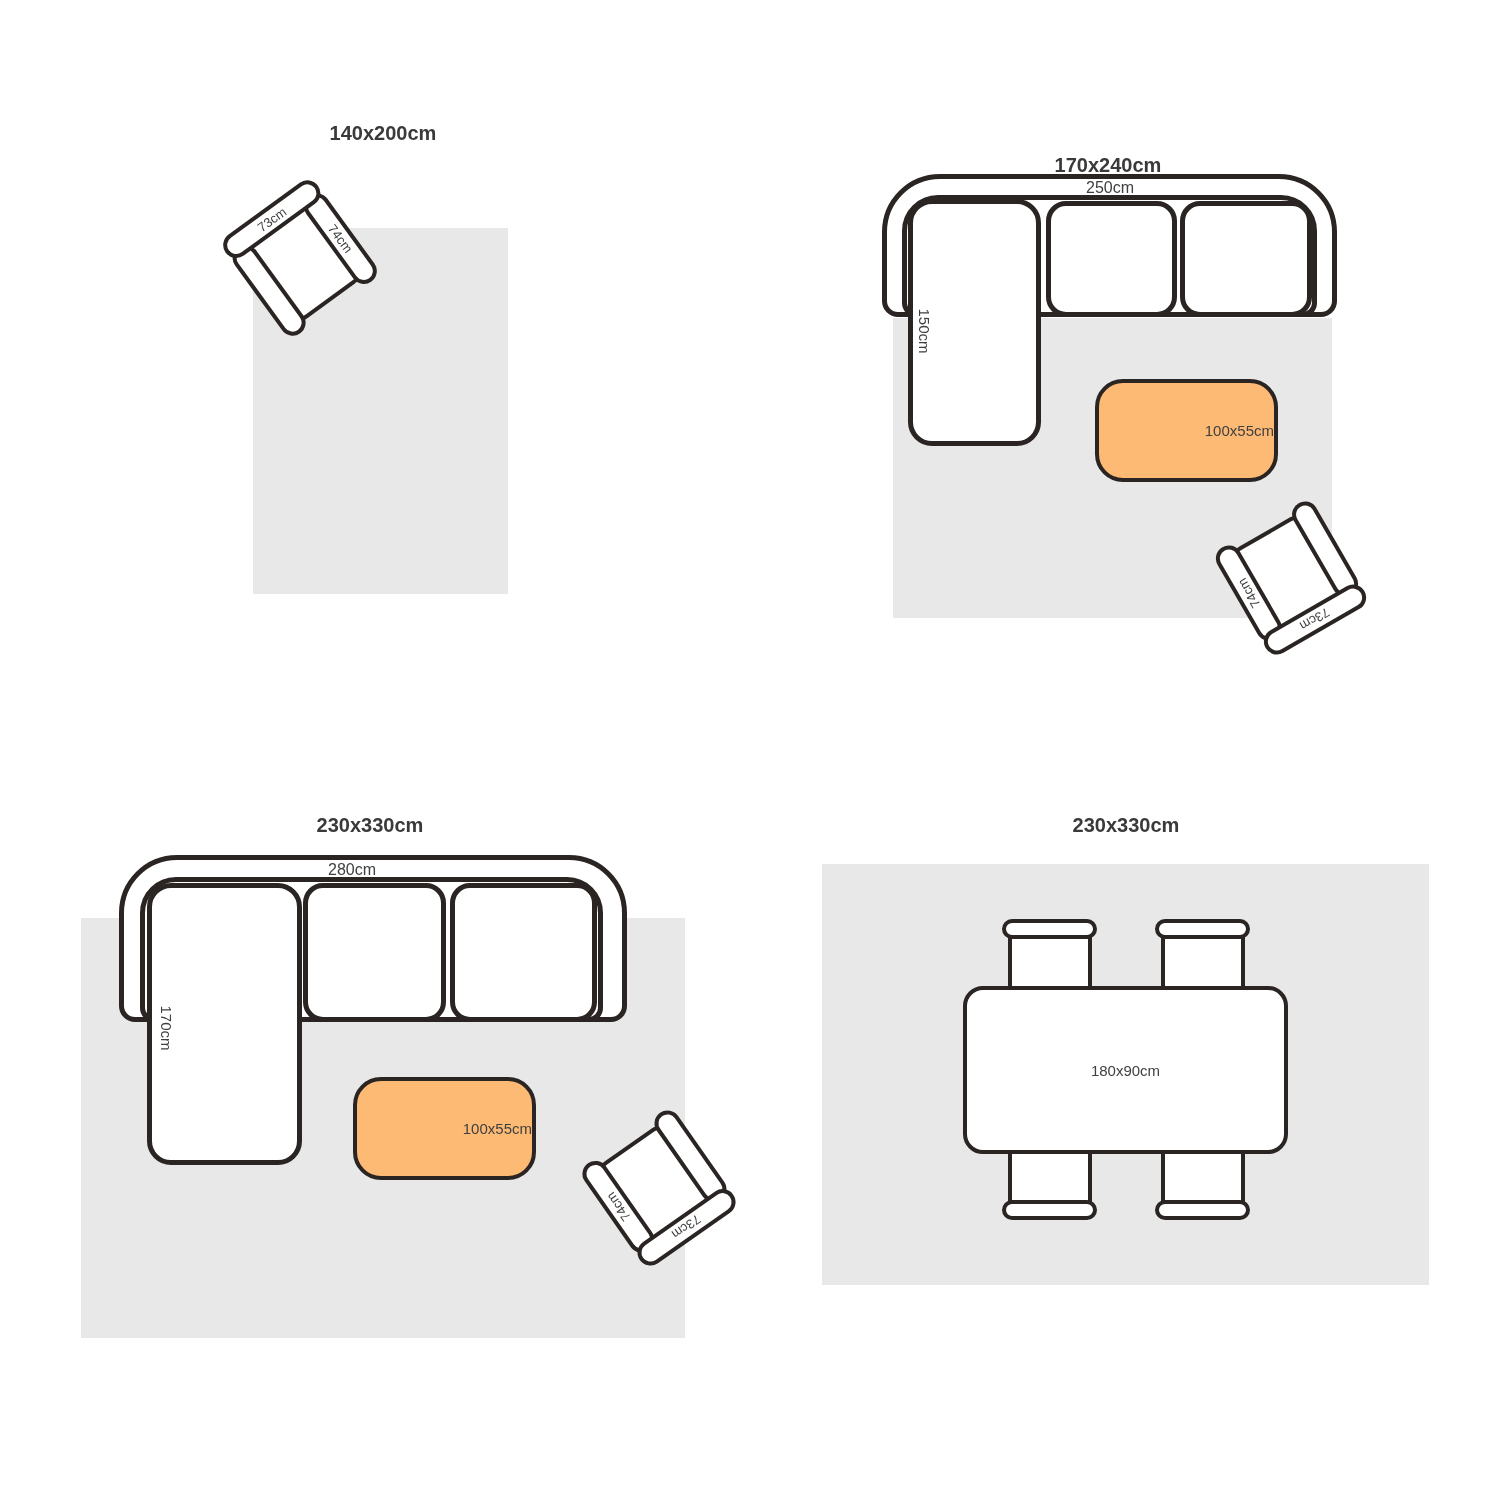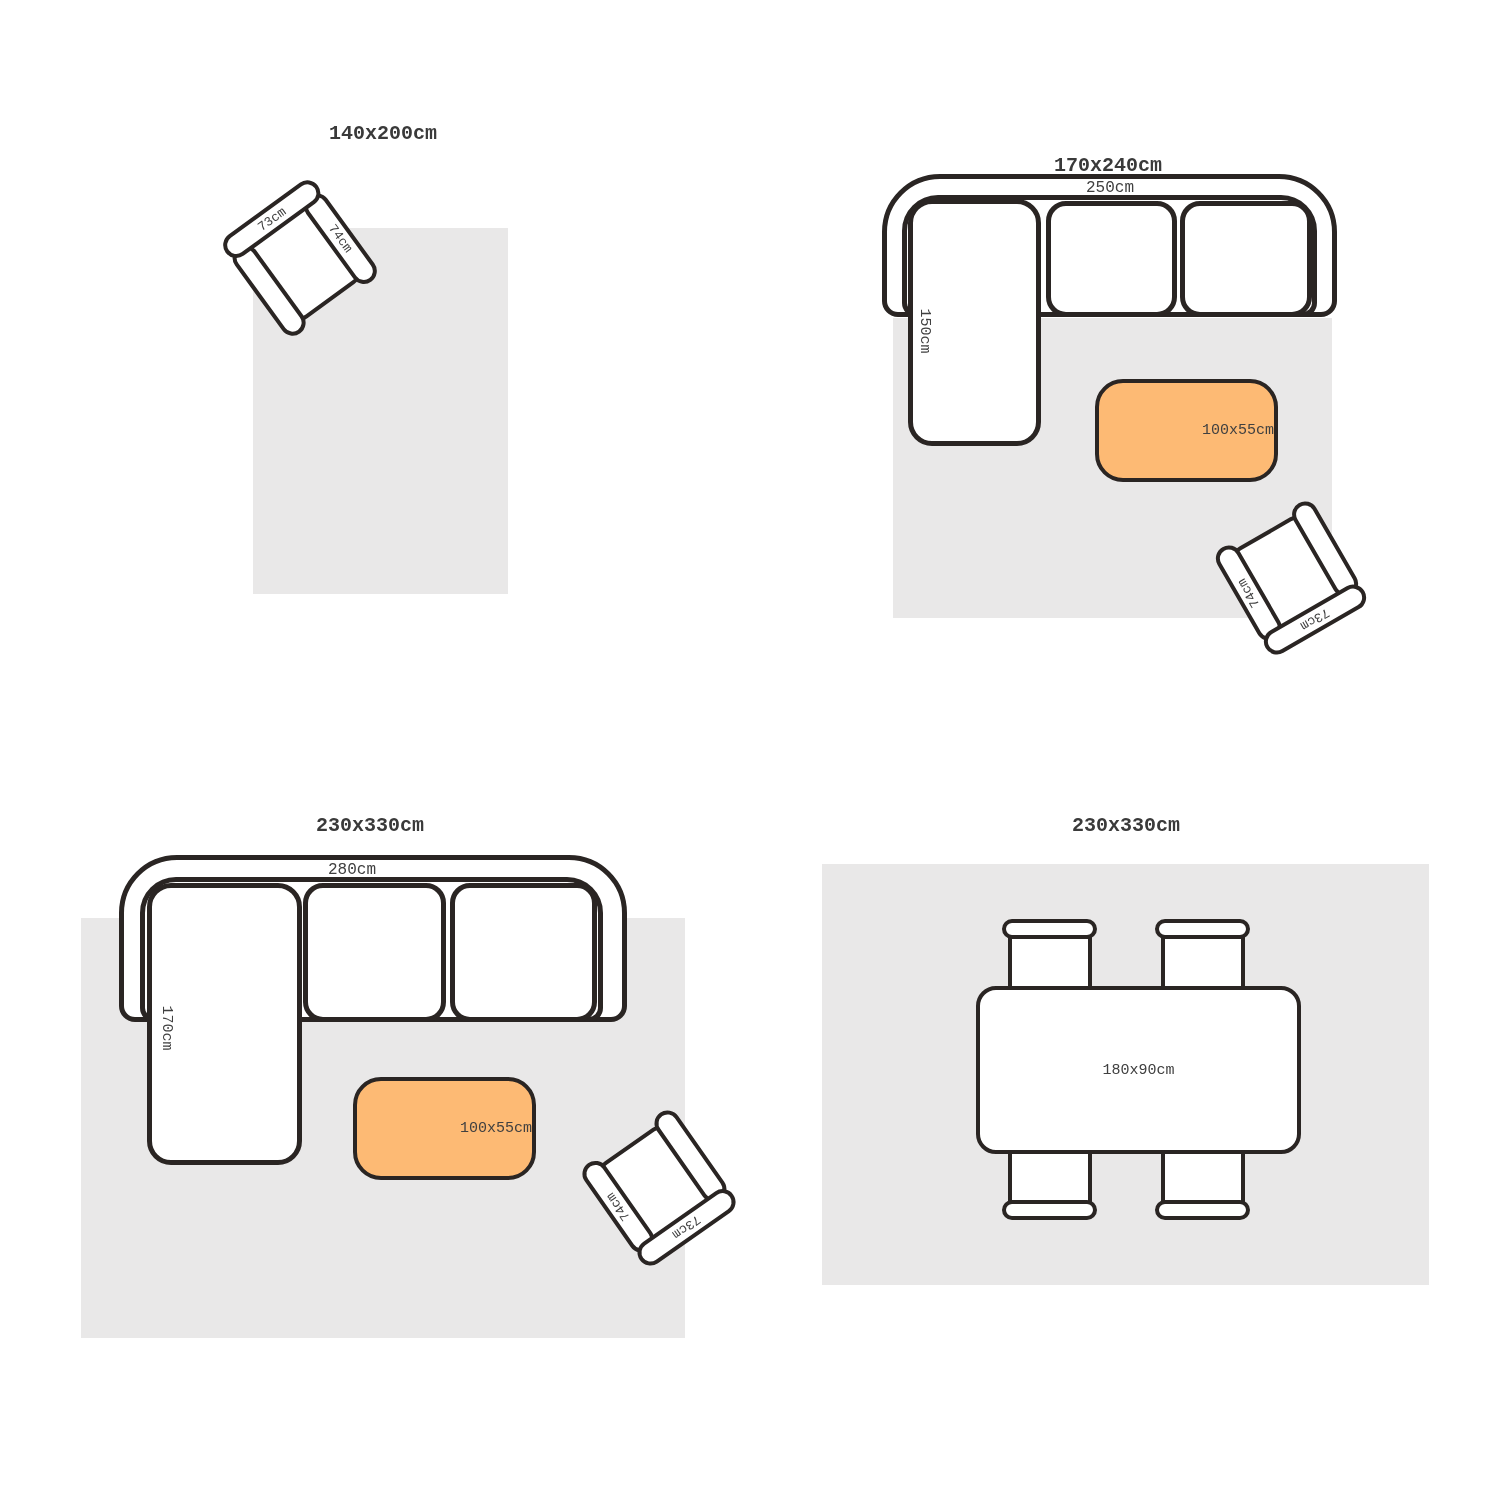--- a/index.html
+++ b/index.html
@@ -1,18 +1,18 @@
 <!DOCTYPE html>
 <html style="--stroke: #2a2523; --rug: #e9e8e8; --title-text: #3a3a3a; --label-text: #404040;"><head>
 <meta charset="utf-8">
 <style>
   html,body{margin:0;padding:0;background:#ffffff;}
   .canvas{
     position:relative;width:1500px;height:1500px;background:#fff;overflow:hidden;
-    font-family:Liberation Mono, monospace;
+    font-family:Liberation Sans, sans-serif;
   }
   .panel-title{
     position:absolute;transform:translateX(-50%);
     font-size:20px;font-weight:700;color:var(--title-text,#3a3a3a);white-space:nowrap;
   }
   .rug{position:absolute;background:var(--rug,#e9e8e8);z-index:1;}
   .fig-label{
     position:absolute;transform:translate(-50%,-50%);
     font-size:15px;color:var(--label-text,#404040);white-space:nowrap;z-index:5;
   }
@@ -47,21 +47,21 @@
   .coffee-table span{font-size:15px;color:var(--label-text,#404040);}
   .round-table{
     position:absolute;background:#fff;border:4px solid var(--stroke,#2a2523);
     border-radius:50%;box-sizing:border-box;z-index:3;
     display:flex;align-items:center;justify-content:center;
   }
   .round-table span{font-size:15px;color:var(--label-text,#404040);}
   .dining-table{
     position:absolute;background:#fff;border:4px solid var(--stroke,#2a2523);
     border-radius:20px;box-sizing:border-box;z-index:3;
-    display:flex;align-items:center;justify-content:center;margin-left:13px;
+    display:flex;align-items:center;justify-content:center;
   }
   .dining-table span{font-size:15px;color:var(--label-text,#404040);}
   
   .dchair-seat{
     position:absolute;background:#fff;border:4px solid var(--stroke,#2a2523);
     box-sizing:border-box;z-index:2;
   }
   .dchair-back{
     position:absolute;background:#fff;border:4px solid var(--stroke,#2a2523);
     border-radius:11px;box-sizing:border-box;z-index:2;

